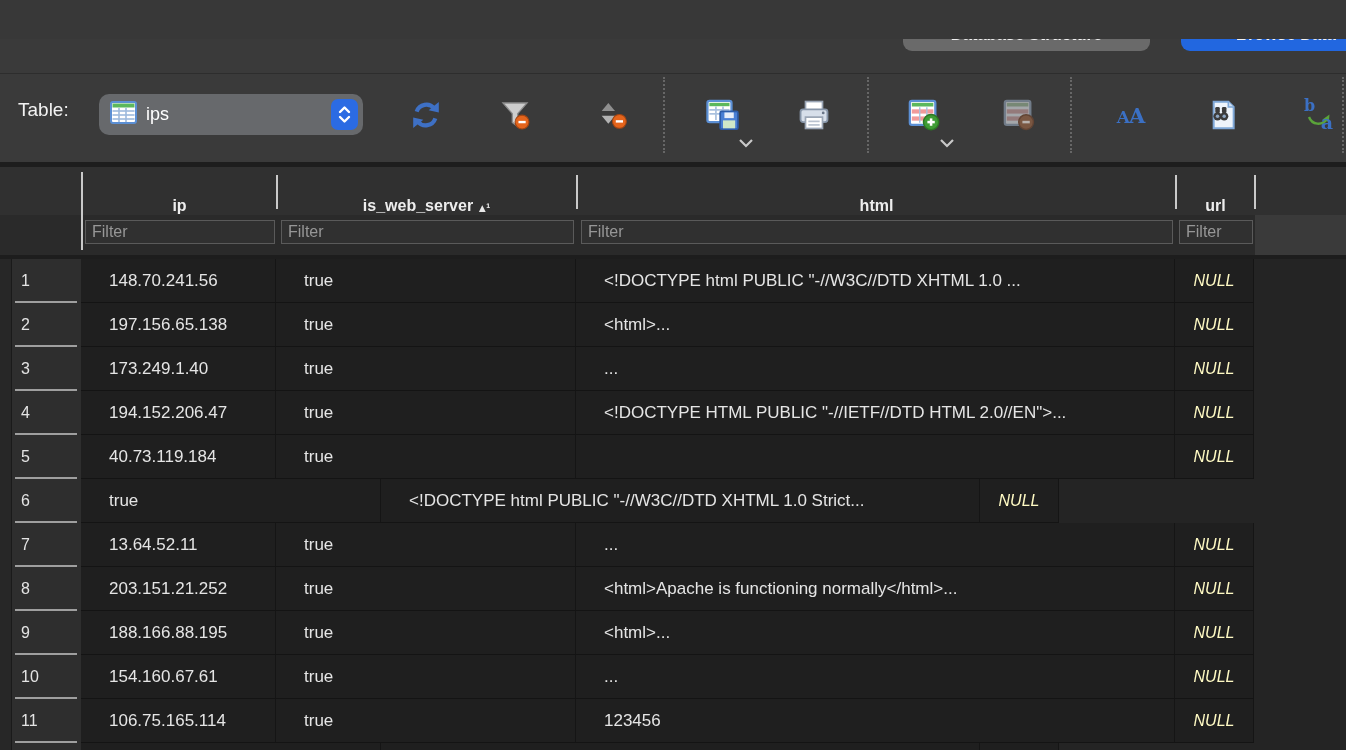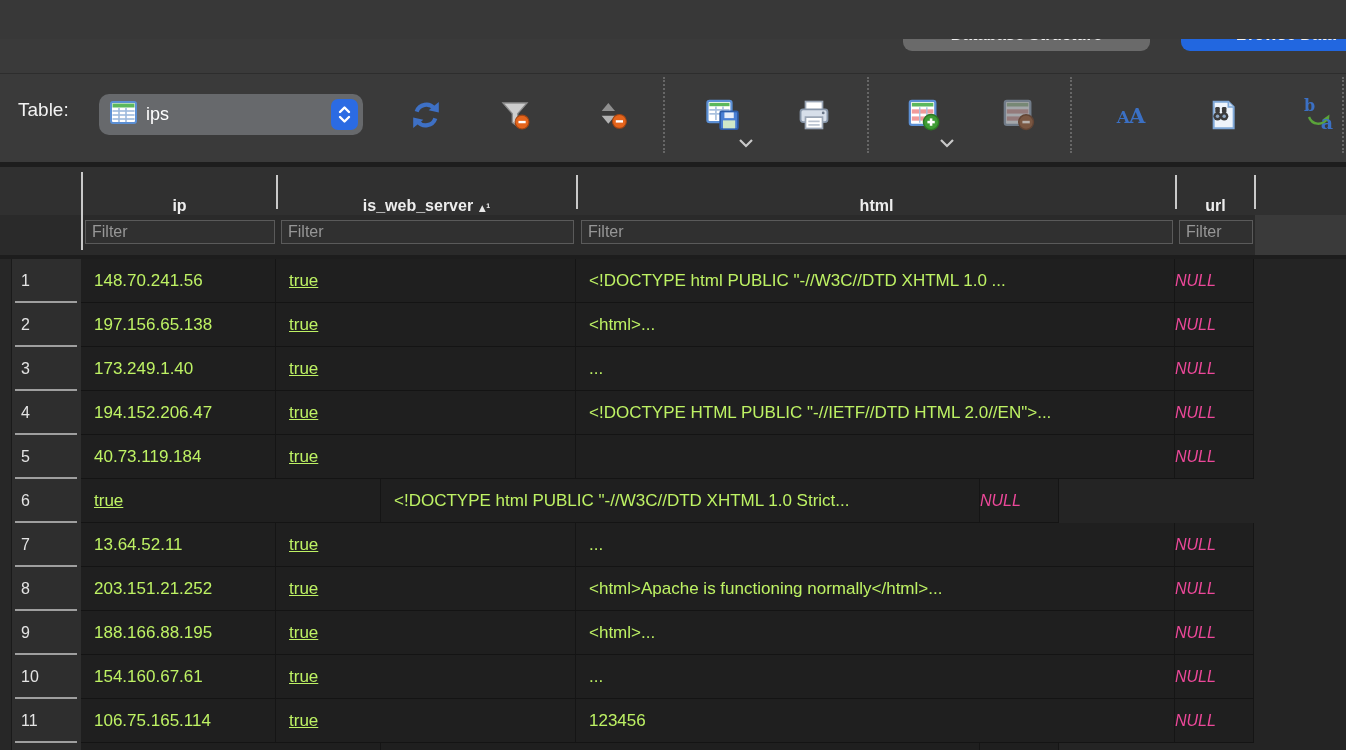--- a/index.html
+++ b/index.html
@@ -60,26 +60,26 @@
   }
   .filter-input::placeholder { color:#979797; opacity:1; }
   .gut-vline { position:absolute; left:81px; top:10px; width:2px; height:78px; background:#c9c9c9; }
 
   .rows { position:absolute; left:0; top:97px; width:1346px; }
   .row { display:flex; height:44px; }
   .rail { width:12px; background:#272727; border-right:1px solid #1a1a1a; }
   .gut { position:relative; width:69px; background:#2e2e2e; color:#e4e4e4;
          font-size:16px; display:flex; align-items:center; padding-left:9px; }
   .gut::after { content:""; position:absolute; left:3px; right:4px; bottom:0; height:2px; background:#9f9f9f; }
-  .cell { height:44px; line-height:43px; font-size:17px; color:#bef264;
-          padding-left:13px; white-space:nowrap; overflow:hidden; background:#1f1f1f;
+  .cell { height:44px; line-height:43px; font-size:17px; color:#e5e5e5;
+          padding-left:28px; white-space:nowrap; overflow:hidden; background:#1f1f1f;
           border-right:1px solid #151515; border-bottom:1px solid #141414; }
-  .c-ip { width:195px; } .c-iws { width:300px;text-decoration:underline; } .c-html { width:599px; }
-  .c-url { width:79px; text-align:left; padding-left:0;
-           font-style:italic; color:#ec4899; font-size:16px; }
+  .c-ip { width:195px; } .c-iws { width:300px; } .c-html { width:599px; }
+  .c-url { width:79px; text-align:center; padding-left:0;
+           font-style:italic; color:#fef9c3; font-size:16px; }
   .c-fill { flex:1; background:#242424; border-right:none; border-bottom:none; }
 </style>
 </head>
 <body>
 
 <div class="app">
 
   <div class="tab tab-inactive">
     <span>Database Structure</span>
   </div>

